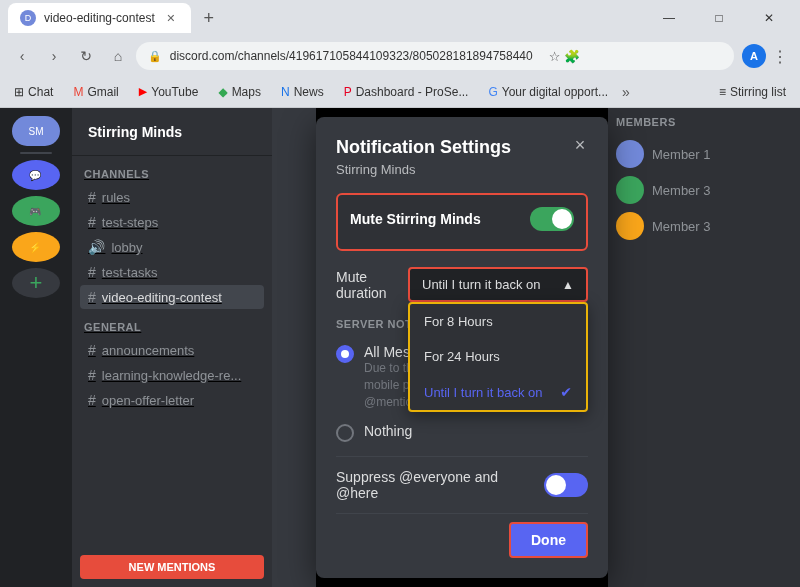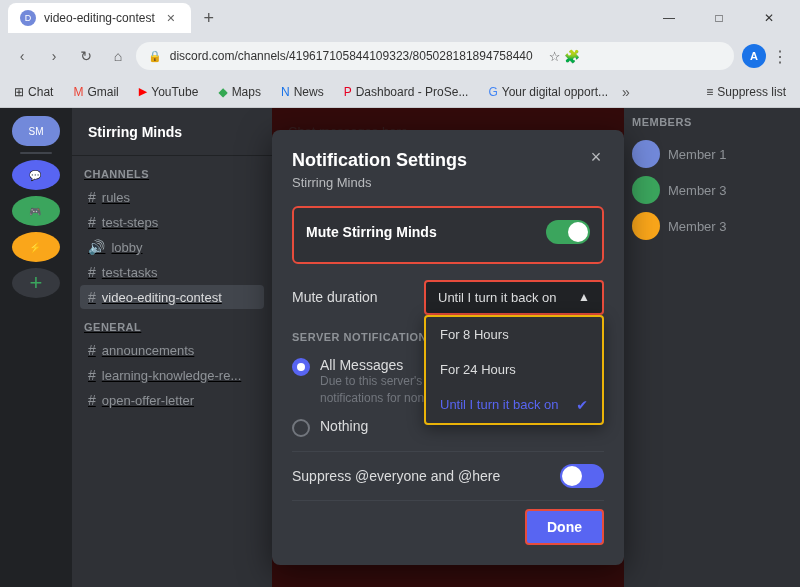--- a/index.html
+++ b/index.html
@@ -45,24 +45,24 @@
     
     .channel-list { width: 200px; background: #2f3136; display: flex; flex-direction: column; }
     .channel-list-header { height: 48px; display: flex; align-items: center; padding: 0 16px; font-size: 14px; font-weight: 600; color: #fff; border-bottom: 1px solid #202225; }
     .channel-items { padding: 8px 4px; flex: 1; overflow: hidden; text-decoration: underline; }
     .channel-category { padding: 4px 8px; font-size: 11px; font-weight: 700; color: #8e9297; text-transform: uppercase; letter-spacing: 0.5px; }
     .channel-item { padding: 4px 8px; display: flex; align-items: center; gap: 6px; font-size: 13px; color: #8e9297; cursor: pointer; border-radius: 4px; margin: 1px 4px; }
     .channel-item:hover, .channel-item.active { background: #42464d; color: #dcddde; }
     .channel-hash { font-size: 14px; color: #8e9297; }
 
     
-    .chat-area { flex: 1; background: #7f1d1d; position: relative; }
-
-    
-    .right-sidebar { width: 176px; background: #2f3136; }
+    .chat-area { flex: 1; background: #000000; position: relative; margin-left: 44px; }
+
+    
+    .right-sidebar { width: 192px; background: #2f3136; }
 
     
     .modal-overlay { position: absolute; top: 0; left: 0; right: 0; bottom: 0; background: rgba(0,0,0,0.6); display: flex; align-items: center; justify-content: center; z-index: 100; }
     .modal { background: #36393f; border-radius: 8px; width: 380px; padding: 20px; position: relative; box-shadow: 0 8px 32px rgba(0,0,0,0.5); }
     .modal-title { font-size: 18px; font-weight: 700; color: #fff; margin-bottom: 4px; }
     .modal-subtitle { font-size: 13px; color: #b9bbbe; margin-bottom: 16px; }
     .modal-close { position: absolute; top: 16px; right: 16px; width: 24px; height: 24px; display: flex; align-items: center; justify-content: center; color: #b9bbbe; cursor: pointer; font-size: 18px; border-radius: 50%; }
 
     
     .mute-section { border: 2px solid #e74c3c; border-radius: 6px; padding: 12px; margin-bottom: 16px; background: #2f3136; }
@@ -169,21 +169,21 @@
       <span style="font-size:12px;color:#e60023;">P</span>
       <span>Dashboard - ProSe...</span>
     </div>
     <div class="bookmark-item">
       <span style="font-size:12px;color:#4285f4;">G</span>
       <span>Your digital opport...</span>
     </div>
     <span style="font-size:14px;color:#555;cursor:pointer;">»</span>
     <div class="reading-list-btn">
       <span style="font-size:12px;">≡</span>
-      <span>Suppress list</span>
+      <span>Stirring list</span>
     </div>
   </div>
 
   <div class="main-content">
     <div class="discord-bg">
 
       <div class="discord-sidebar">
         <div class="server-icon fav-discord active" style="font-size:10px;">SM</div>
         <div class="server-sep"></div>
         <div class="server-icon" style="background:#5865f2;border-radius:50%;">💬</div>
@@ -224,20 +224,23 @@
             <span>announcements</span>
           </div>
           <div class="channel-item">
             <span class="channel-hash">#</span>
             <span>learning-knowledge-re...</span>
           </div>
           <div class="channel-item">
             <span class="channel-hash">#</span>
             <span>open-offer-letter</span>
           </div>
+        </div>
+        <div style="padding:8px;margin-top:auto;">
+          <div style="background:#e74c3c;border-radius:4px;padding:6px 10px;text-align:center;font-size:11px;font-weight:700;color:white;cursor:pointer;">NEW MENTIONS</div>
         </div>
       </div>
 
       <div class="chat-area">
 
         <div style="padding:16px;color:#8e9297;font-size:13px;opacity:0.4;">
           <div style="margin-bottom:8px;">Chat messages here...</div>
         </div>
 
         <div class="modal-overlay">

